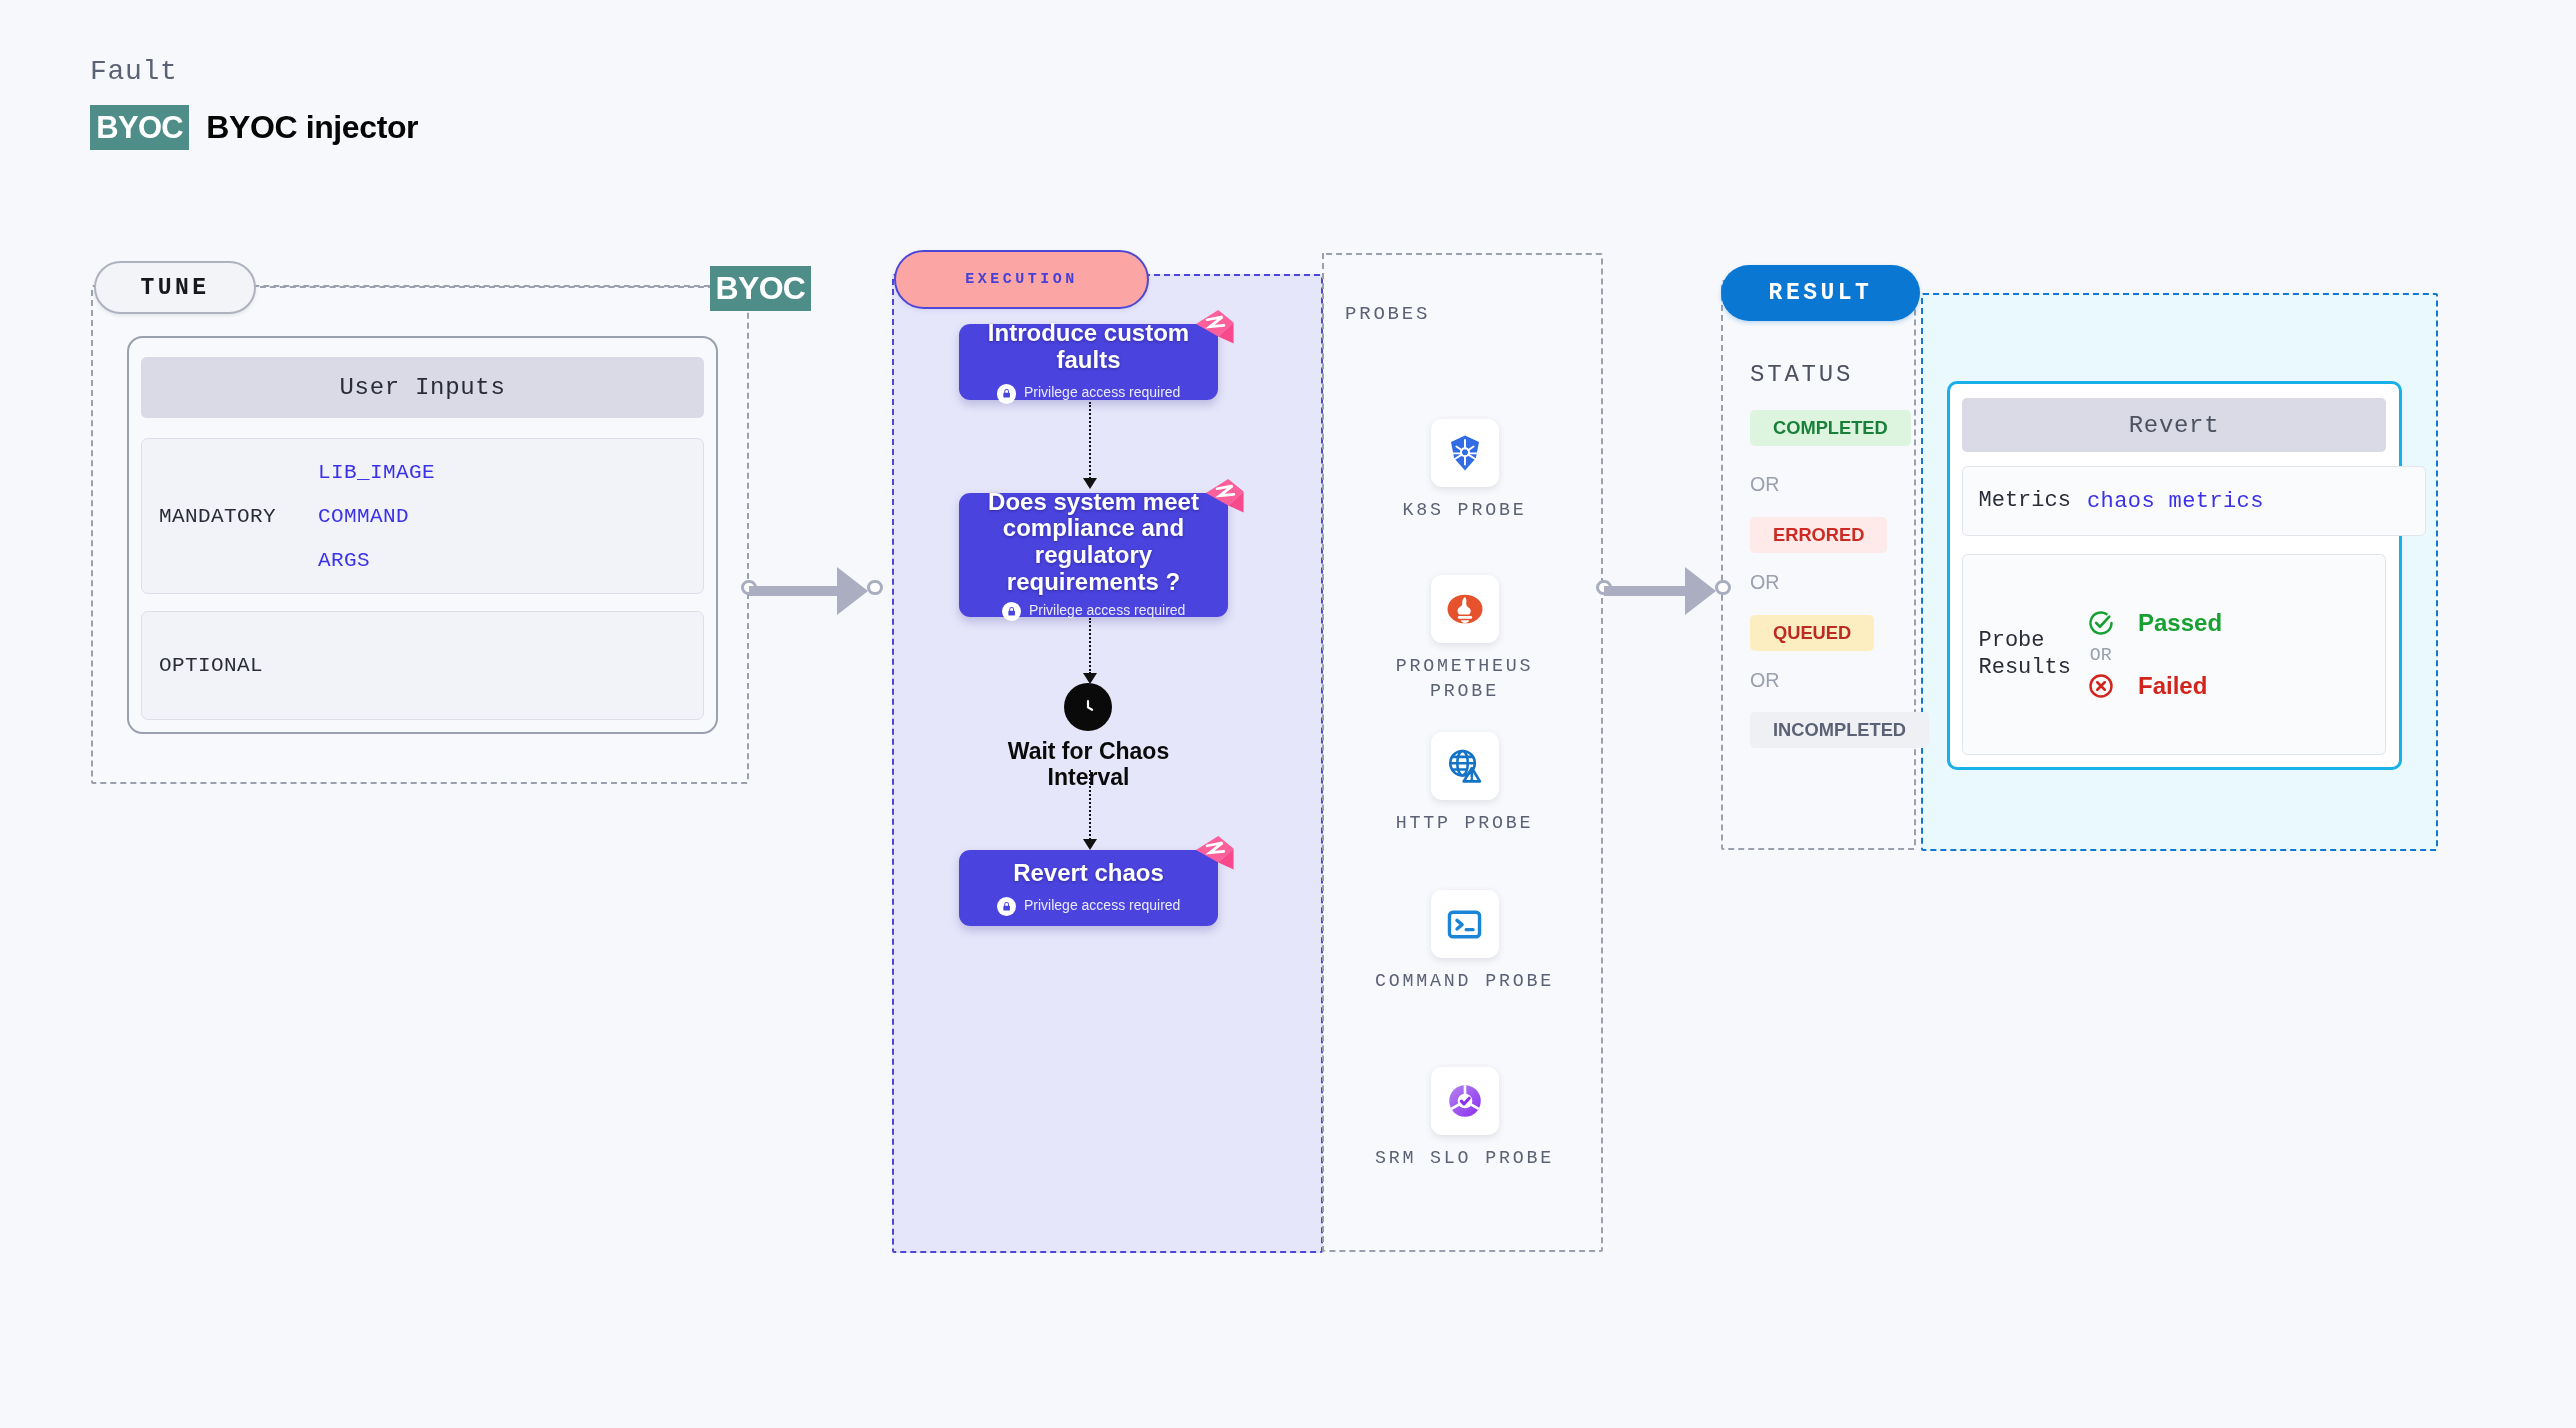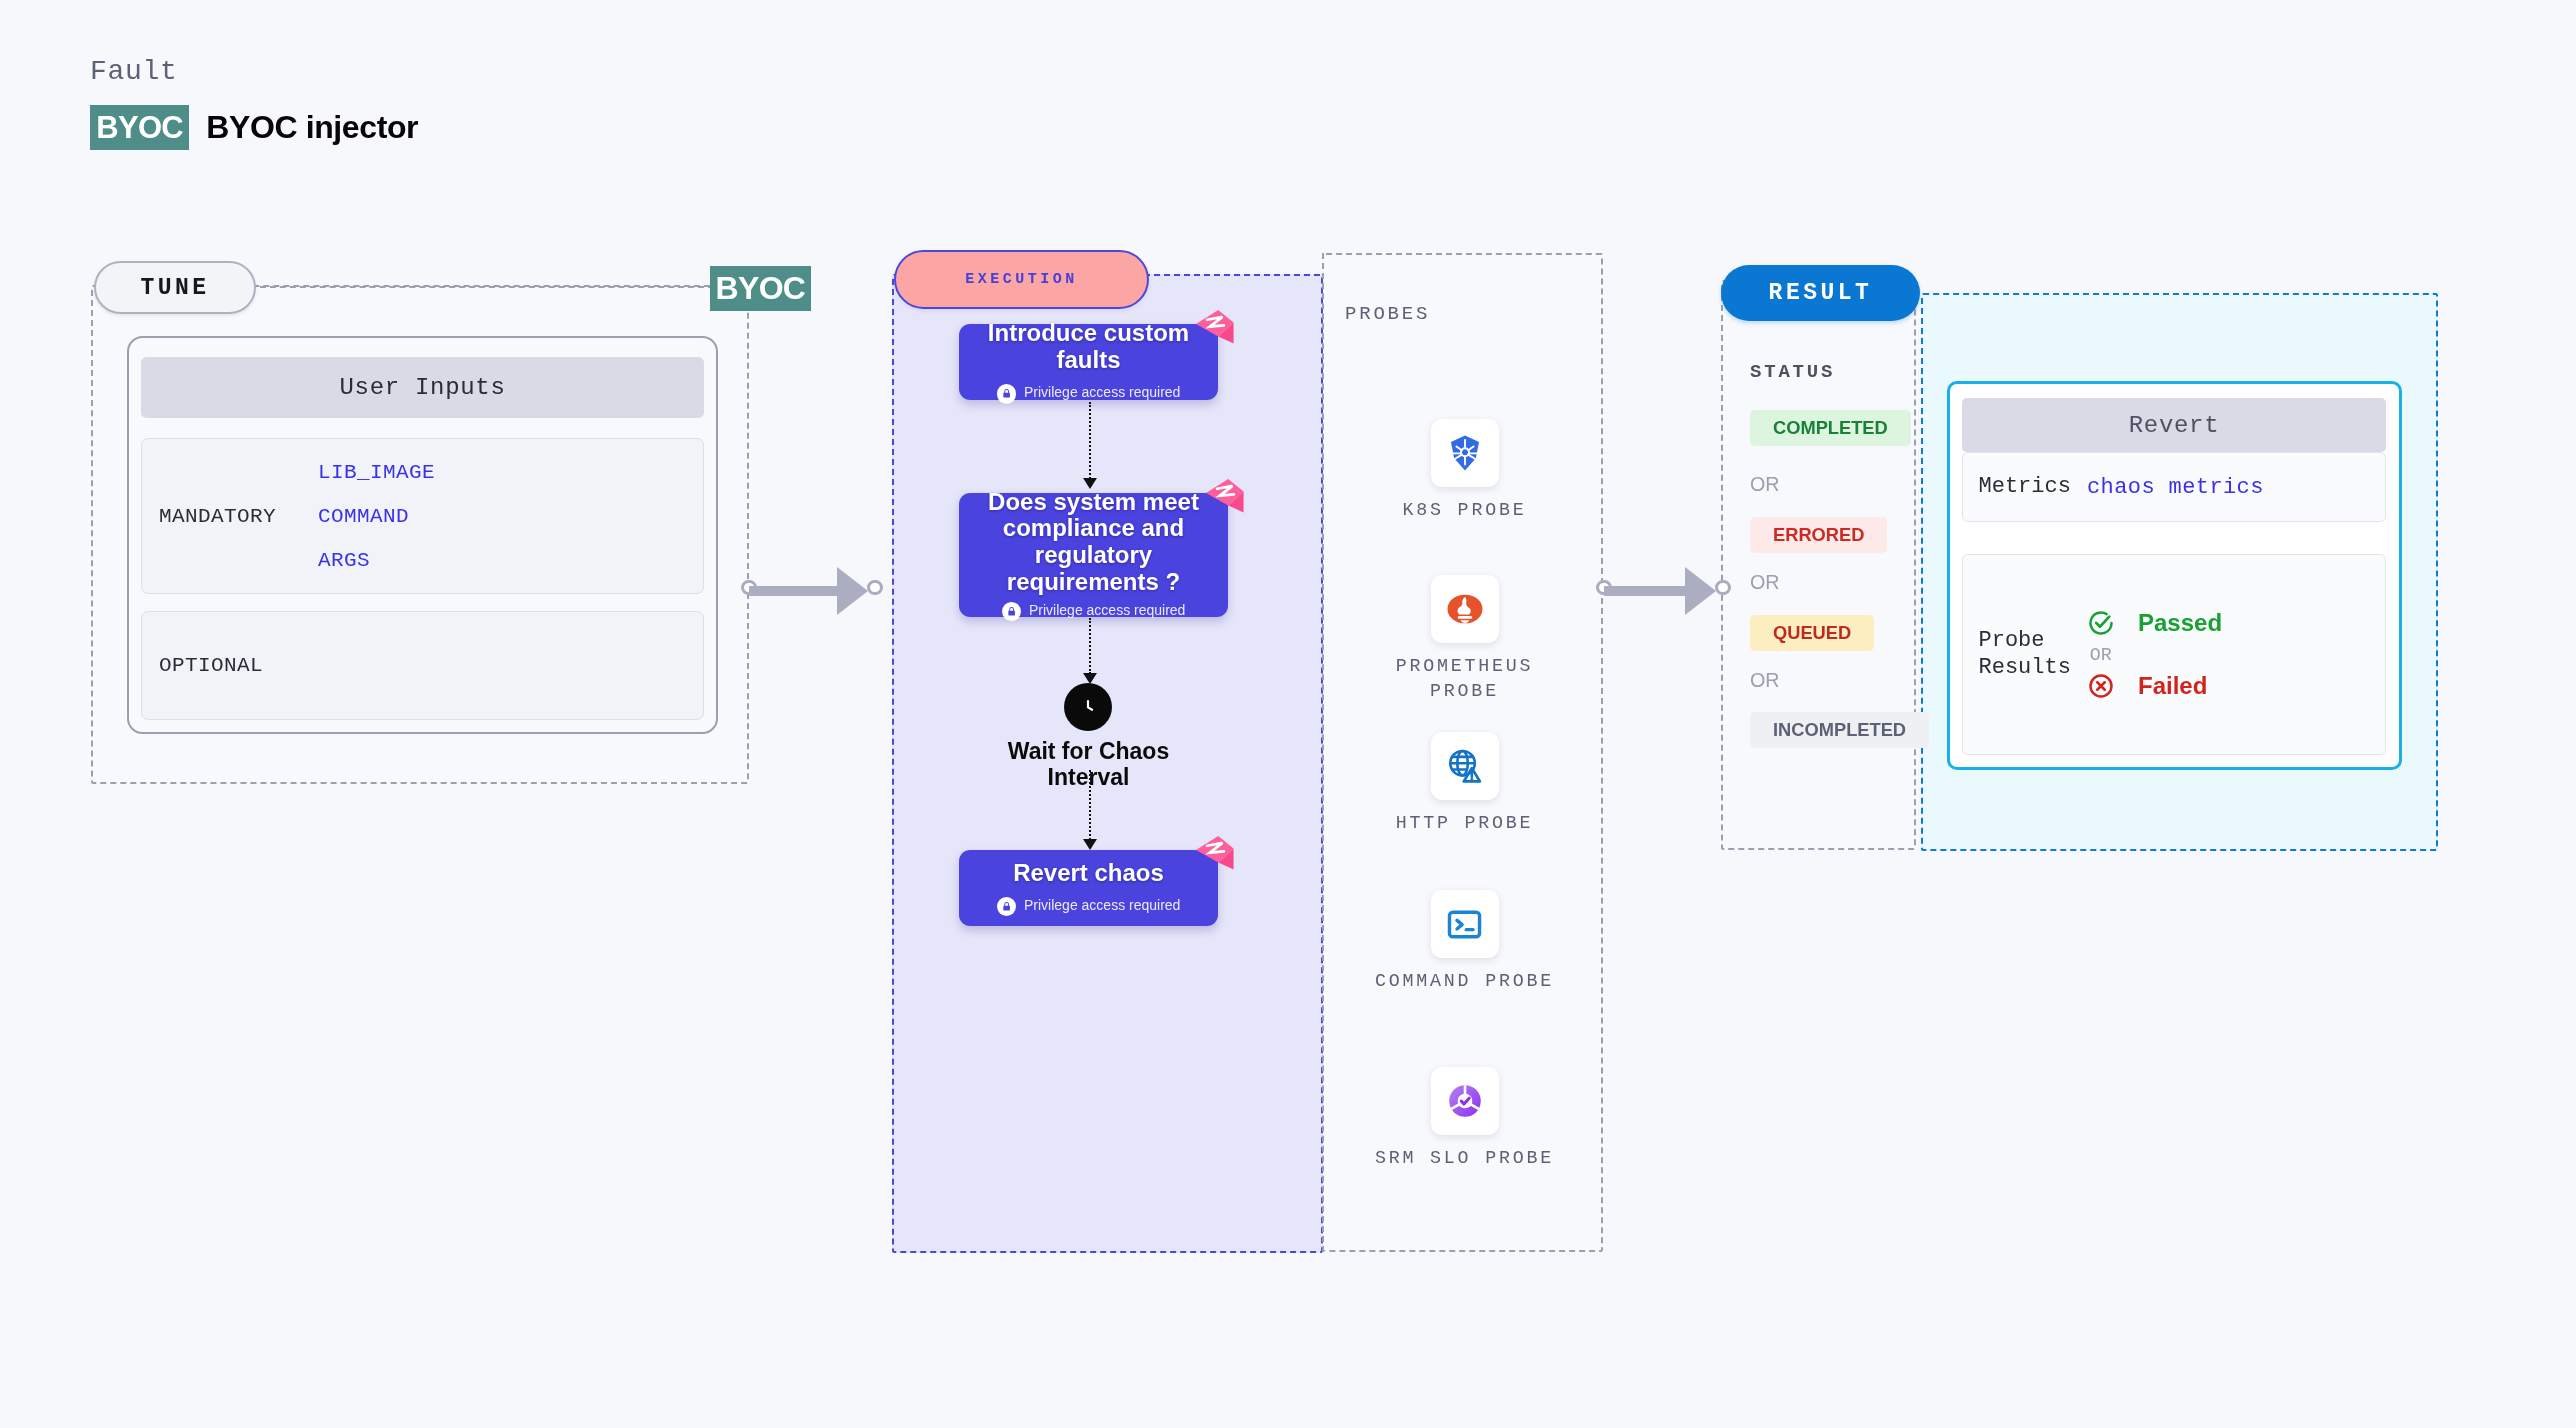--- a/index.html
+++ b/index.html
@@ -192,22 +192,22 @@
   }
   #probe-k8s{left:1359px;top:419px;}
   #probe-prom{left:1359px;top:575px;}
   #probe-http{left:1359px;top:732px;}
   #probe-cmd{left:1359px;top:890px;}
   #probe-srm{left:1359px;top:1067px;}
 
   
   #status-label{
     position:absolute;left:1750px;top:361px;
-    font-family:"Liberation Mono", monospace;font-size:19px;color:#4d5160;
-    letter-spacing:2.8px;font-weight:700;
+    font-family:"Liberation Mono", monospace;font-size:24px;color:#4d5160;
+    letter-spacing:2.8px;font-weight:400;
   }
   .status-badge{
     position:absolute;border-radius:4.9px;font-size:18.3px;font-weight:700;
     padding:7px 23px;box-sizing:border-box;white-space:nowrap;
   }
   .or-text{
     position:absolute;font-size:19.7px;color:#9aa0ae;
     font-family:"Liberation Sans", sans-serif;
   }
   #st-completed{left:1750px;top:410px;background:#ddf5de;color:#188038;}
@@ -224,21 +224,21 @@
   #output-header{
     position:absolute;left:1962px;top:398px;width:424px;height:54px;
     background:#d9dae5;border-radius:4.9px;
     display:flex;align-items:center;justify-content:center;
     font-family:"Liberation Mono", monospace;font-size:24px;color:#4d5160;letter-spacing:0.7px;
   }
   .out-row{
     position:absolute;box-sizing:border-box;background:#fafbfd;
     border:1.4px solid #e2e4ec;border-radius:5.6px;display:flex;align-items:center;
   }
-  #out-metrics{left:1962px;top:452px;width:424px;height:70px;}
+  #out-metrics{left:1962px;top:466px;width:464px;height:70px;}
   #out-probe{left:1962px;top:554px;width:424px;height:201px;}
   .out-key{
     width:124px;flex:none;padding-left:15.5px;box-sizing:border-box;
     font-family:"Liberation Mono", monospace;font-size:22px;color:#2a2d38;line-height:1.22;
   }
   #metrics-value{
     font-family:"Liberation Mono", monospace;font-size:22px;color:#3a31e8;letter-spacing:0.4px;
   }
   .result-line{display:flex;align-items:flex-end;gap:23px;}
   .result-text{font-size:24px;font-weight:700;}

